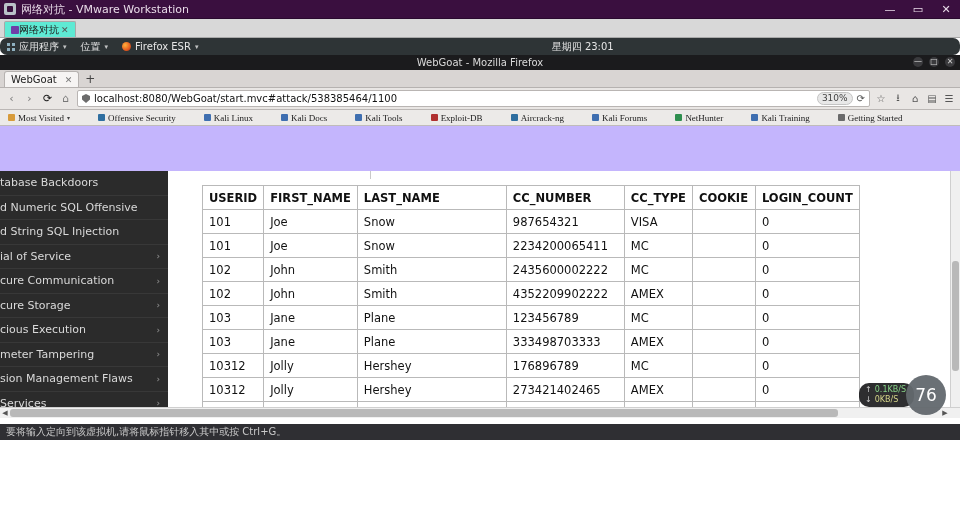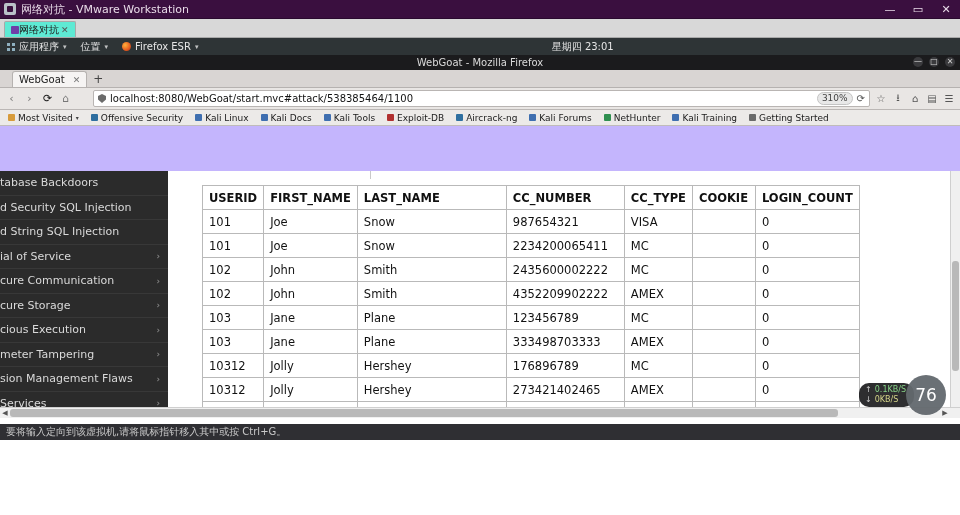--- a/index.html
+++ b/index.html
@@ -58,21 +58,21 @@
   .kali-tab{
     display:flex;align-items:center;
     background:#5eead4;border:1px solid #a9a9a9;border-bottom:none;
     height:15px;padding:0 6px;font-size:10px;color:#202020;border-radius:2px 2px 0 0;
   }
   .kali-tab .dot{width:8px;height:8px;background:#6f3fa8;border-radius:1px;}
   .kali-tab .x{color:#555;font-size:9px;margin-left:2px;}
 
   .kali-panel{
     height:17px;background:#2e3436;color:#e6e6e6;
-    display:flex;align-items:center;font-size:10px;
+    display:flex;align-items:center;font-size:10px;border-radius:7px;
   }
   .kali-panel .item{display:flex;align-items:center;gap:4px;padding:0 7px;height:17px;}
   .kali-panel .caret{font-size:7px;opacity:.8;}
   .kali-panel .spacer{flex:1 1 auto;}
   .kali-panel .ffico{
     width:9px;height:9px;border-radius:50%;
     background:radial-gradient(circle at 35% 35%,#ffb13b 0%,#e55b20 60%,#a03010 100%);
   }
   .kali-panel .gridico{
     width:8px;height:8px;
@@ -89,60 +89,60 @@
     height:15px;background:#1b1b1d;color:#dadada;
     display:flex;align-items:center;justify-content:center;
     font-size:10px;position:relative;
   }
   .ff-titlebar .wbtns{position:absolute;right:5px;top:2px;display:flex;gap:6px;}
   .ff-titlebar .wb{width:10px;height:10px;border-radius:50%;background:#3a3a3d;
     color:#cfcfcf;font-size:8px;line-height:10px;text-align:center;}
 
   .ff-tabstrip{
     height:17px;background:#d9d5d3;display:flex;align-items:flex-end;
-    padding-left:12px;border-bottom:1px solid #b6b2b0;
+    padding-left:4px;border-bottom:1px solid #b6b2b0;
   }
   .ff-tab{
     height:15px;background:#f6f4f3;border:1px solid #b6b2b0;border-bottom:none;
     border-radius:3px 3px 0 0;display:flex;align-items:center;gap:8px;
     padding:0 6px;font-size:10px;color:#1a1a1a;
   }
   .ff-tab .x{color:#777;font-size:9px;}
   .ff-newtab{font-size:12px;color:#444;padding:0 6px;line-height:15px;}
 
   .ff-navbar{
     height:21px;background:#e9e6e4;border-bottom:1px solid #bbb7b5;
     display:flex;align-items:center;gap:5px;padding:0 5px;
   }
   .nav-btn{color:#777;font-size:11px;width:13px;text-align:center;}
   .nav-btn.active{color:#222;}
   .urlbar{
     flex:1 1 auto;height:15px;background:#ffffff;border:1px solid #b9b5b3;border-radius:2px;
-    display:flex;align-items:center;padding:0 4px;gap:4px;font-size:10px;color:#111;margin-left:16px;
+    display:flex;align-items:center;padding:0 4px;gap:4px;font-size:10px;color:#111;
   }
   .urlbar .shield{width:8px;height:9px;background:#6b6b6b;
     clip-path:polygon(50% 0,100% 22%,100% 62%,50% 100%,0 62%,0 22%);}
   .urlbar .zoom{
     font-size:9px;color:#444;background:#e8e8e8;border:1px solid #c4c4c4;
     border-radius:7px;padding:0 4px;margin-left:auto;line-height:11px;
   }
   .urlbar .reload{color:#555;font-size:10px;}
   .searchbar{
     width:185px;height:15px;background:#fff;border:1px solid #b9b5b3;border-radius:2px;
     display:flex;align-items:center;gap:4px;padding:0 4px;font-size:10px;color:#666;
   }
   .mag{
     width:7px;height:7px;border:1.2px solid #777;border-radius:50%;position:relative;flex:0 0 auto;
   }
   .mag:after{content:"";position:absolute;right:-3px;bottom:-2px;width:4px;height:1.2px;background:#777;transform:rotate(45deg);}
   .ff-navbar .ico{color:#555;font-size:10px;width:12px;text-align:center;}
 
   .ff-bookmarks{
     height:15px;background:#eceae8;border-bottom:1px solid #c0bcba;
-    display:flex;align-items:center;gap:4px;padding:0 4px;font-size:9px;color:#1a1a1a;
+    display:flex;align-items:center;gap:20px;padding:0 4px;font-size:9px;color:#1a1a1a;font-family:Liberation Serif, serif;
   }
   .bm{display:flex;align-items:center;gap:3px;padding:0 4px;white-space:nowrap;}
   .bm .bico{width:7px;height:7px;background:#6a6a6a;border-radius:1px;}
   .bm .bico.folder{background:#d79b3b;}
   .bm .bico.drag{background:#3f6fb0;}
   .bm .bico.red{background:#b03030;}
   .bm .bico.green{background:#2f8f4f;}
   .bm .bico.blue{background:#2f6fa0;}
   .bm .caret{font-size:6px;color:#444;}
 
@@ -366,21 +366,21 @@
 
     <div class="page">
       <div class="page-inner">
 
         <div class="leftnav">
           <div class="nitem">
             <span class="t">tabase Backdoors</span>
             <span class="c"></span>
           </div>
           <div class="nitem">
-            <span class="t">d Security SQL Injection</span>
+            <span class="t">d Numeric SQL Offensive</span>
             <span class="c"></span>
           </div>
           <div class="nitem">
             <span class="t">d String SQL Injection</span>
             <span class="c"></span>
           </div>
           <div class="nitem">
             <span class="t">ial of Service</span>
             <span class="c">›</span>
           </div>

